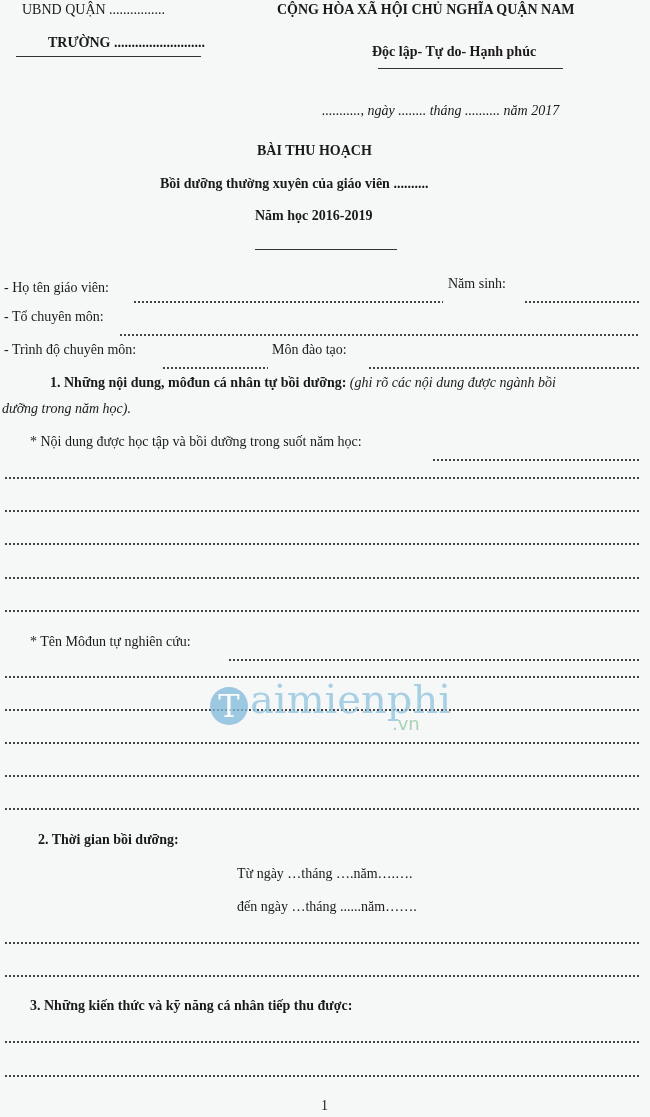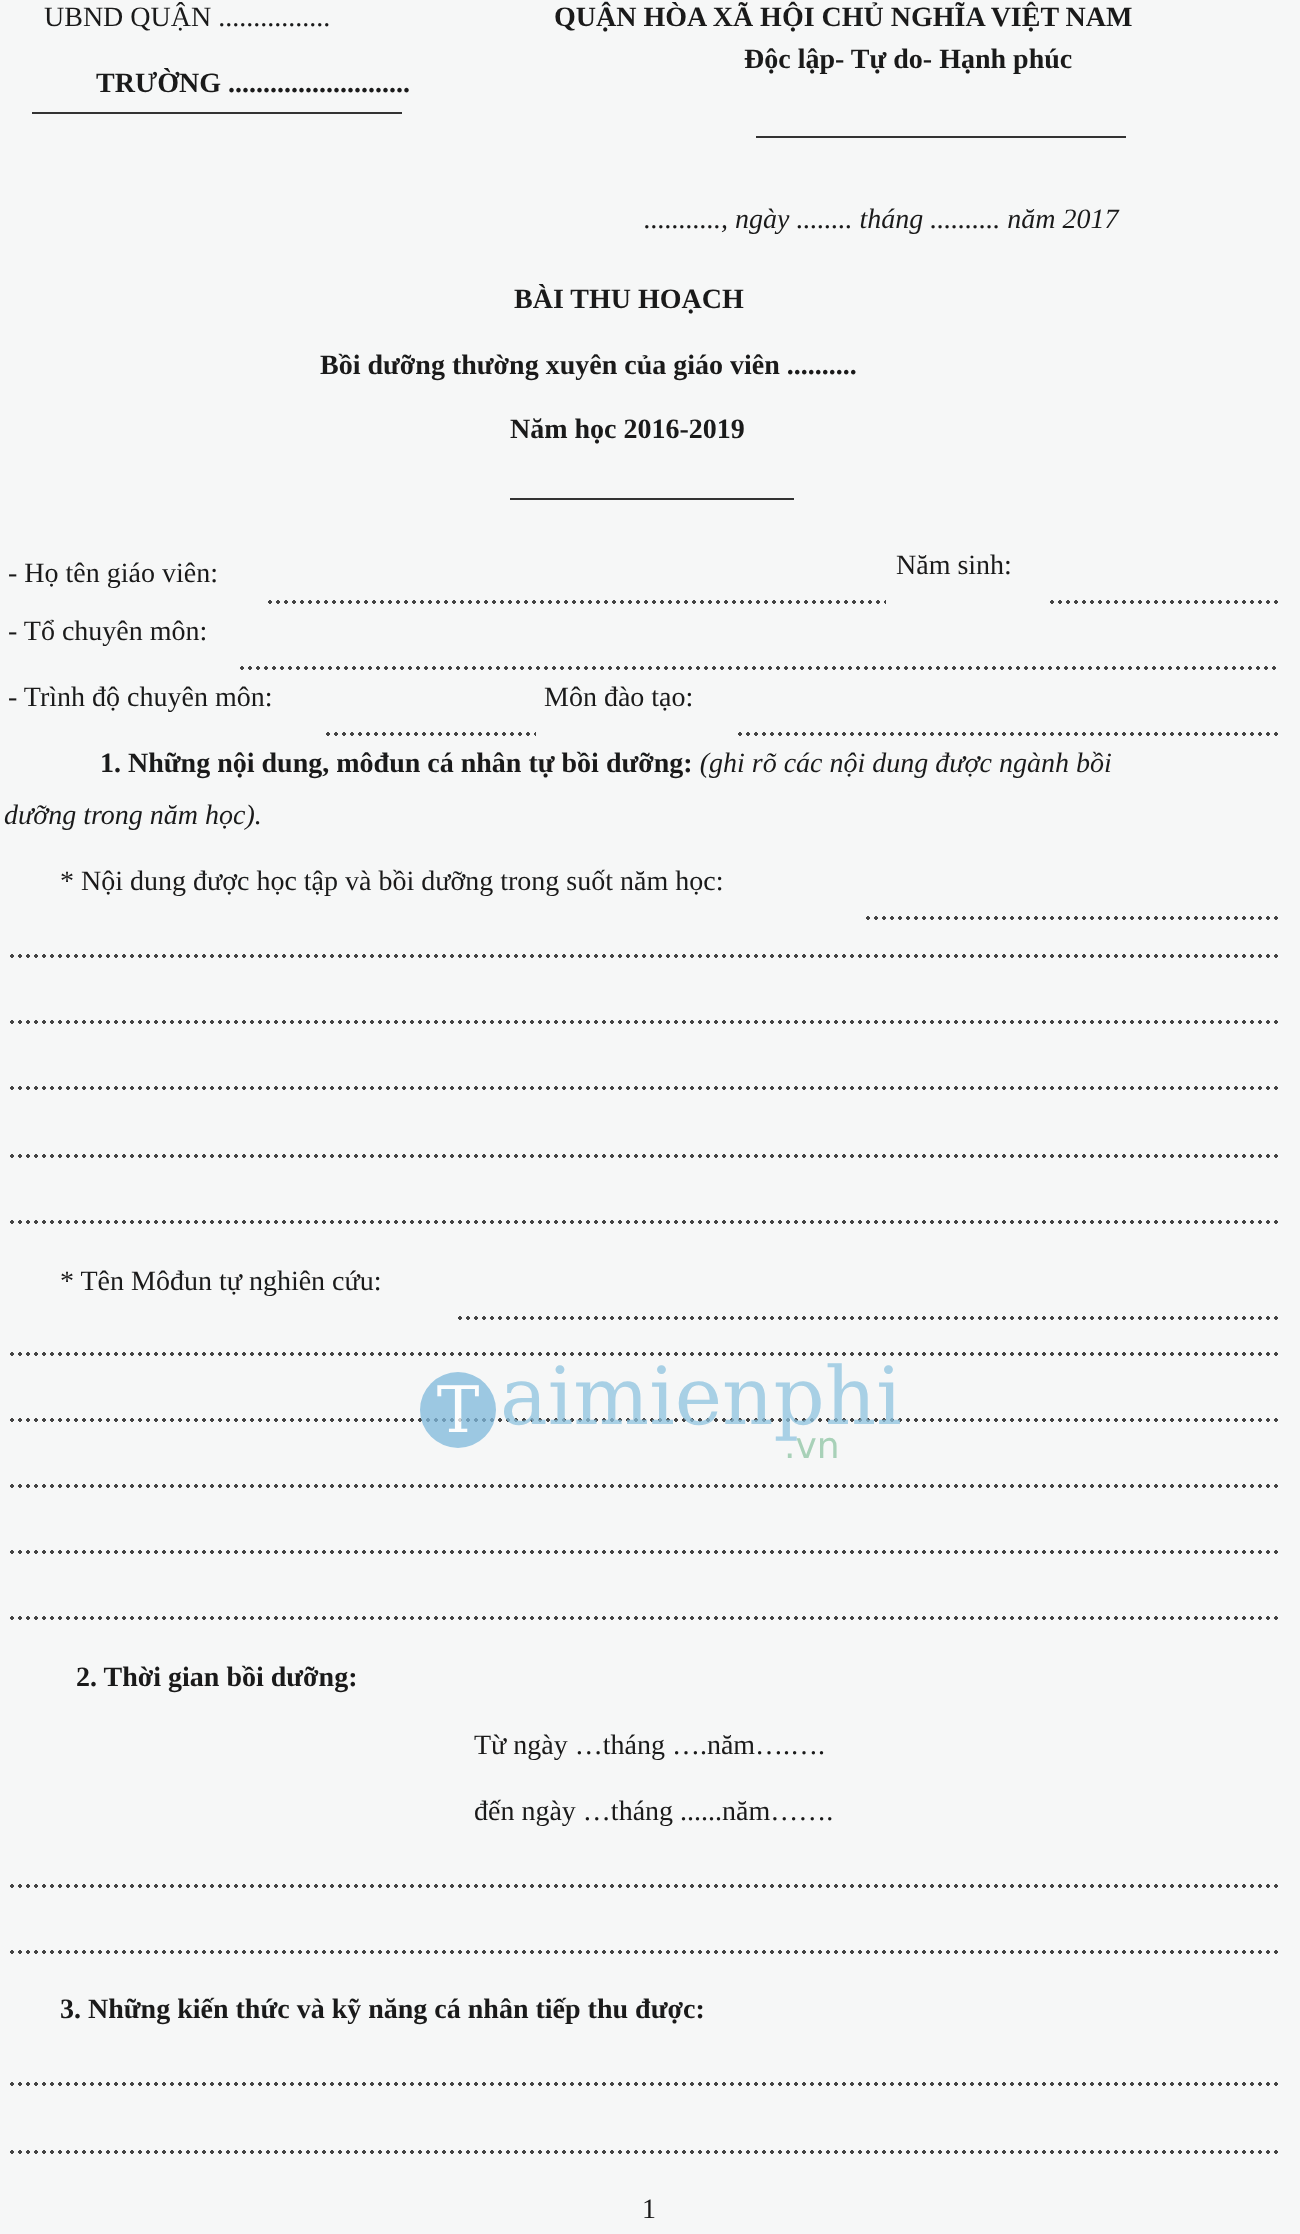--- a/index.html
+++ b/index.html
@@ -40,22 +40,22 @@
     font-family: "DejaVu Sans", sans-serif; font-size: 18px; color: #a8d1b8;
   }
 </style>
 </head>
 <body>
 
 <div class="abs fs" style="left:22px; top:2px;">UBND QUẬN ................</div>
 <div class="abs fs b" style="left:16px; top:35px;margin-left:32px;">TRƯỜNG ..........................</div>
 <div class="rule" style="left:16px; top:56px; width:185px;"></div>
 
-<div class="abs fs b" style="left:277px; top:2px;">QUẬN HÒA XÃ HỘI CHỦ NGHĨA VIỆT NAM</div>
-<div class="abs fs b" style="left:372px; top:23px;">Độc lập- Tự do- Hạnh phúc</div>
+<div class="abs fs b" style="left:277px; top:2px;">CỘNG HÒA XÃ HỘI CHỦ NGHĨA QUẬN NAM</div>
+<div class="abs fs b" style="left:372px; top:44px;">Độc lập- Tự do- Hạnh phúc</div>
 <div class="rule" style="left:378px; top:68px; width:185px;"></div>
 
 <div class="abs fs i" style="left:322px; top:103px;">..........., ngày ........ tháng  ..........  năm 2017</div>
 
 <div class="abs fs b" style="left:257px; top:143px;">BÀI THU HOẠCH</div>
 <div class="abs fs b" style="left:160px; top:176px;">Bồi dưỡng thường xuyên của giáo viên ..........</div>
 <div class="abs fs b" style="left:255px; top:208px;">Năm học 2016-2019</div>
 <div class="rule" style="left:255px; top:249px; width:142px;"></div>
 
 <div class="abs fs" style="left:4px; top:280px;">- Họ tên giáo viên:</div>

